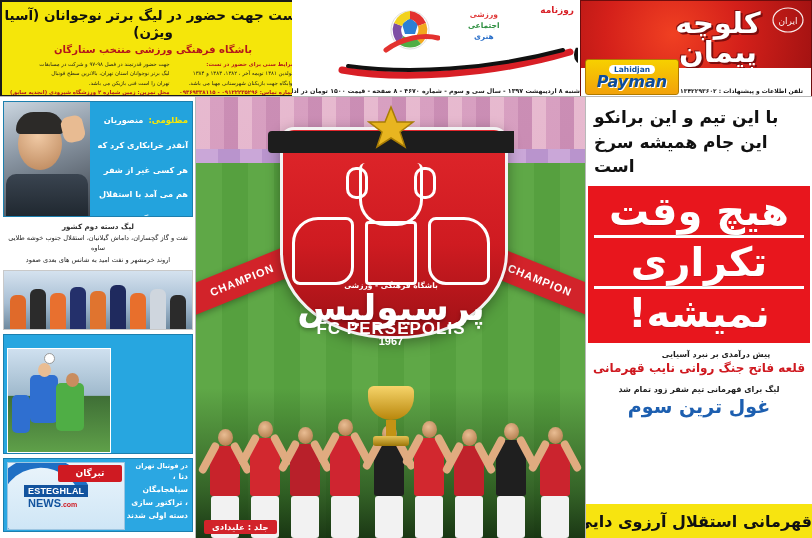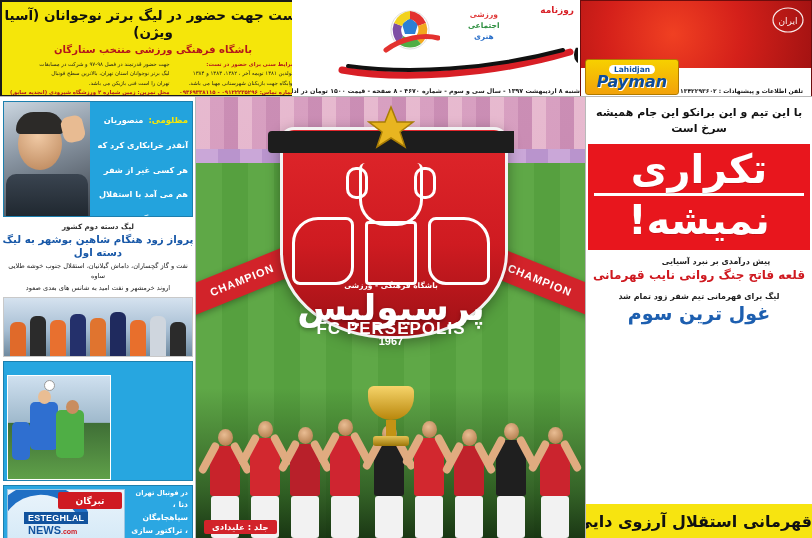--- a/index.html
+++ b/index.html
@@ -310,22 +310,22 @@
     background:linear-gradient(#e6c255,#9c7608);}
 
   .cover-credit{
     position:absolute;left:8px;bottom:4px;background:#d2232a;color:#fff;
     font-size:8.5px;font-weight:bold;padding:2px 8px;border-radius:2px;
   }
 
   
   .rightcol{left:586px;top:97px;width:226px;height:441px;background:#fff;}
   .rc-lede{
-    padding:8px 8px 0 8px;text-align:center;color:#111;
-    font-size:11px;font-weight:bold;line-height:1.45;
+    padding:8px 8px 0 8px;text-align:left;color:#111;
+    font-size:17px;font-weight:bold;line-height:1.45;
   }
   .rc-main{
     margin:7px 2px 0 2px;background:#e8161d;color:#fff;
     padding:4px 6px 6px 6px;
   }
   .rc-main .l{
     text-align:center;font-size:40px;font-weight:bold;line-height:1.08;
     letter-spacing:-2px;text-shadow:0 1px 0 rgba(0,0,0,.12);
     border-bottom:3px solid #fff;padding-bottom:2px;margin-bottom:3px;
   }
@@ -407,20 +407,21 @@
     </div>
 
     <div class="mh-dateline">شنبه ۸ اردیبهشت ۱۳۹۷ - سال سی و سوم - شماره ۴۶۷۰ - ۸ صفحه - قیمت ۱۵۰۰ تومان در ادارات ۲ درهم</div>
   </div>
 
   <div class="abs ad-red">
     <svg class="seal" viewBox="0 0 34 30">
       <ellipse cx="17" cy="15" rx="15" ry="12" fill="none" stroke="#fff" stroke-width="1.2"></ellipse>
       <text x="17" y="19" text-anchor="middle" font-size="9" fill="#fff" font-family="DejaVu Sans, sans-serif">ایران</text>
     </svg>
+    <div class="brand">کلوچه پیمان</div>
     <div class="strip"></div>
     <div class="site">www.paymanlahidjan.com</div>
     <div class="tel">تلفن اطلاعات و پیشنهادات : ۰۱۳۴۲۲۹۳۶۰۲</div>
     <div class="logo">
       <div class="l1">Lahidjan</div>
       <div class="l2">Payman</div>
     </div>
   </div>
 
   <div class="abs leftcol">
@@ -433,21 +434,20 @@
         <div class="hand"></div>
       </div>
       <div class="txt">
         <span class="lead">مظلومی:</span>
         <span class="body-t">منصوریان آنقدر خرابکاری کرد که هر کسی غیر از شفر هم می آمد با استقلال نتیجه می گرفت و فینالیست جام حذفی میشد!</span>
       </div>
     </div>
 
     <div>
       <div class="kicker">لیگ دسته دوم کشور</div>
-      <div class="hl-blue">پرواز زود هنگام شاهین بوشهر به لیگ دسته اول</div>
       <div class="sub-dark">نفت و گاز گچساران، داماش گیلانیان، استقلال جنوب خوشه طلایی ساوه</div>
       <div class="sub-dark">اروند خرمشهر و نفت امید به شانس های بعدی صعود</div>
     </div>
 
     <div class="photo-team">
       <div class="p" style="left:6px;height:34px;background:#e06a2a;"></div>
       <div class="p" style="left:26px;height:40px;background:#2b2b2b;"></div>
       <div class="p" style="left:46px;height:36px;background:#e8702f;"></div>
       <div class="p" style="left:66px;height:42px;background:#24306b;"></div>
       <div class="p" style="left:86px;height:38px;background:#e0742f;"></div>
@@ -585,20 +585,21 @@
       <div class="base"></div>
     </div>
 
     <div class="cover-credit">جلد : علیدادی</div>
   </div>
 
   <div class="abs rightcol">
     <div class="rc-lede">با این تیم و این برانکو این جام همیشه سرخ است</div>
 
     <div class="rc-main">
+      <div class="l">هیچ وقت</div>
       <div class="l">تکراری</div>
       <div class="l">نمیشه!</div>
     </div>
 
     <div class="rc-kicker">پیش درآمدی بر نبرد آسیایی</div>
     <div class="rc-sub">قلعه فاتح جنگ روانی نایب قهرمانی</div>
 
     <div class="rc-kicker2">لیگ برای قهرمانی تیم شفر زود تمام شد</div>
     <div class="rc-sub2">غول ترین سوم</div>
 

